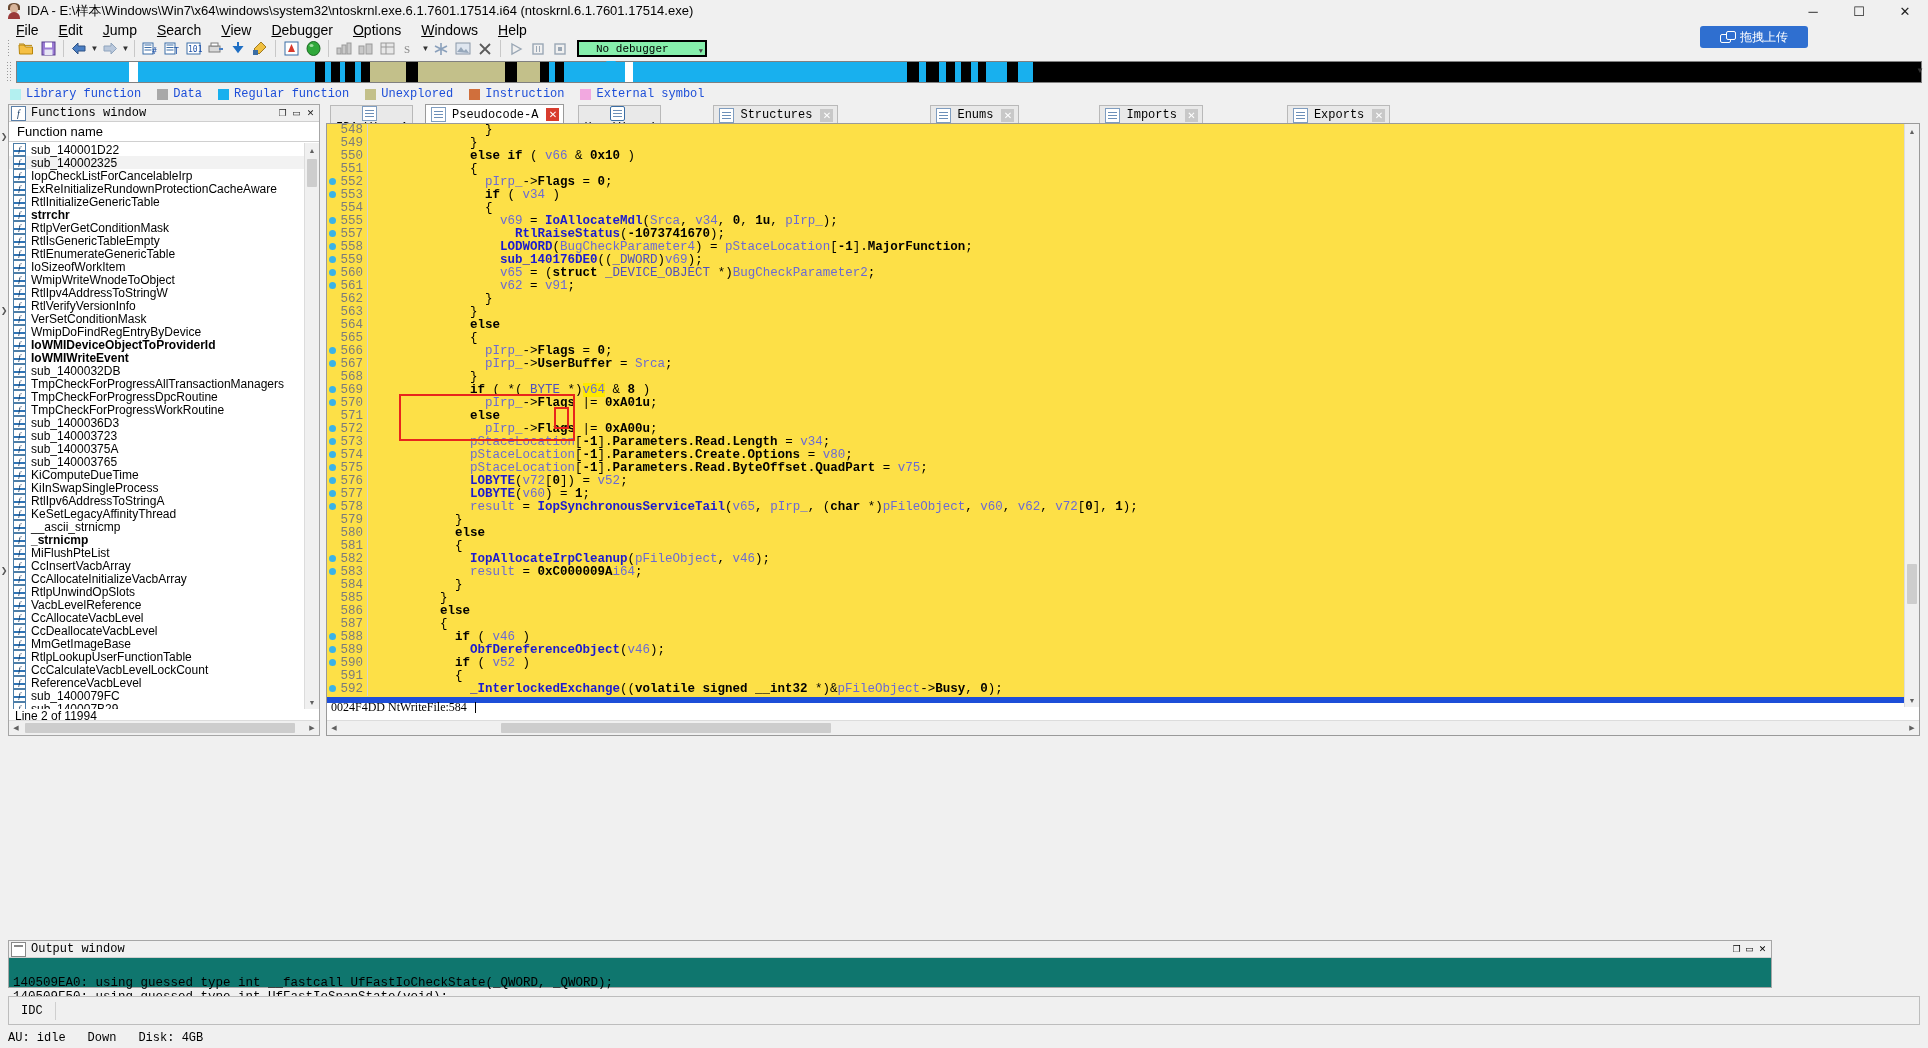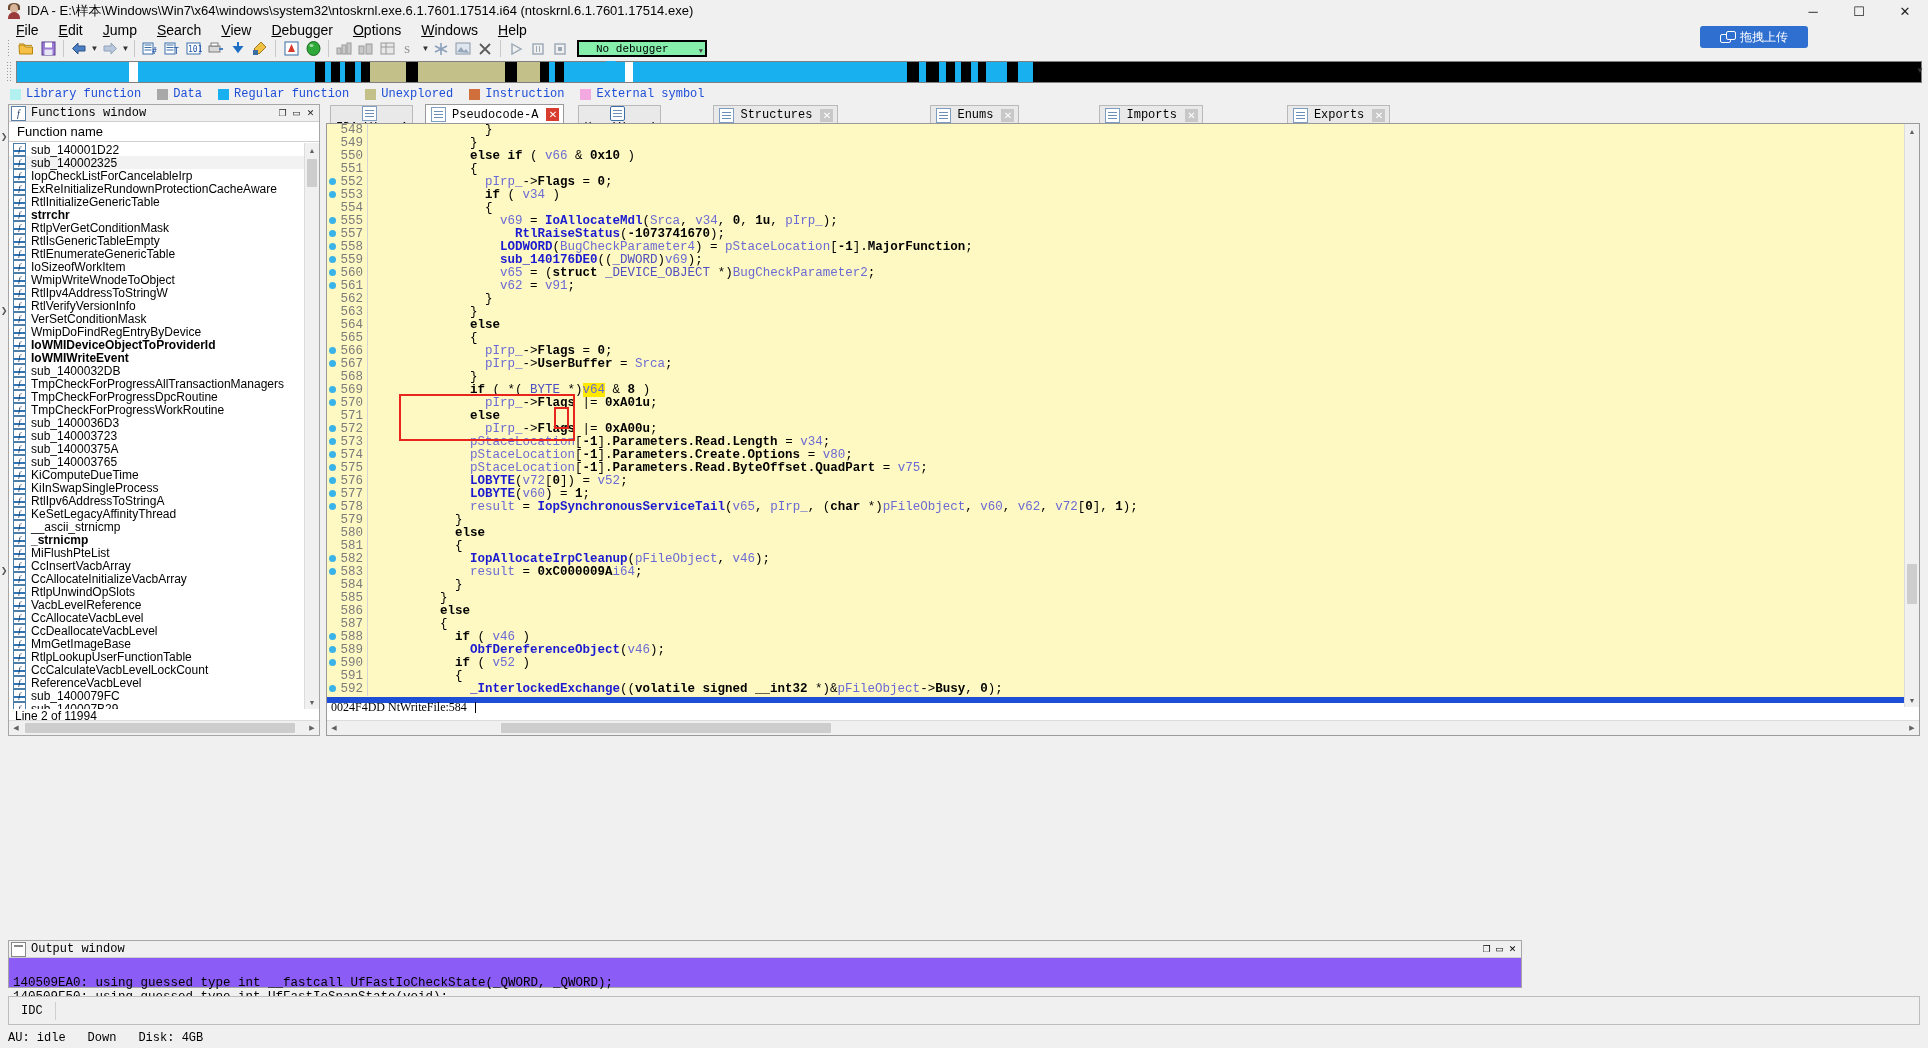--- a/index.html
+++ b/index.html
@@ -86,21 +86,21 @@
   .tab .tico{width:13px;height:13px;border:1px solid #7f9dc0;background:#fff;margin-right:6px;flex:none;position:relative;overflow:hidden;}
   .tab .tico i{position:absolute;left:2px;right:2px;height:1px;background:#6c8fb8;}
   .tab .tico.hex{border-color:#3b6ea5;background:#fff;border-radius:2px;}
   .tab .tlbl{font-family:"Liberation Mono",monospace;font-size:12px;color:#000;white-space:nowrap;}
   .tab .tcls{width:13px;height:13px;margin-left:8px;display:flex;align-items:center;justify-content:center;font-size:10px;
              background:#c8c8c8;color:#fff;flex:none;}
   .tab.active .tcls{background:#d83c2e;}
 
   
   .codewin{position:absolute;left:326px;top:123px;width:1594px;height:613px;background:#fff;border:1px solid #9a9a9a;box-sizing:border-box;}
-  .codeview{position:absolute;left:0;top:0;right:14px;bottom:28px;overflow:hidden;background:#fef9c3;}
+  .codeview{position:absolute;left:0;top:0;right:14px;bottom:28px;overflow:hidden;background:#fde047;}
   .cline{height:13px;display:flex;align-items:center;white-space:pre;font-family:"Liberation Mono",monospace;font-size:12.5px;line-height:13px;}
   .bp{width:10px;text-align:center;flex:none;}
   .bp span{display:inline-block;width:7px;height:7px;border-radius:50%;background:#3ab3e8;vertical-align:middle;}
   .lnum{width:26px;text-align:right;color:#7b7b7b;flex:none;padding-right:4px;}
   .gut{width:2px;border-left:1px solid #d4d4d4;height:13px;flex:none;margin-right:10px;}
   .ctext{flex:1;color:#000;}
   .kw{color:#000;font-weight:bold;}
   .var{color:#6a6ad4;}
   .fn{color:#1a1ad0;font-weight:bold;}
   .typ{color:#4f4fc0;}
@@ -110,21 +110,21 @@
   .codefoot .cur{width:1px;height:11px;background:#000;margin-left:8px;}
   .cvsb{position:absolute;right:0;top:0;width:14px;bottom:28px;background:#f0f0f0;border-left:1px solid #dcdcdc;}
   .chsb{position:absolute;left:0;bottom:0;right:0;height:14px;background:#f0f0f0;border-top:1px solid #dcdcdc;display:flex;align-items:center;}
   .chsb .trk{position:relative;flex:1;height:14px;}
   .chsb .th{position:absolute;top:2px;left:160px;width:330px;height:10px;background:#cdcdcd;border-radius:1px;}
 
   
   .redbox{position:absolute;border:2px solid #e8251c;pointer-events:none;}
 
   
-  .outwin{position:absolute;left:8px;top:940px;width:1514px;height:48px;background:#8b5cf6;border:1px solid #a6a6a6;box-sizing:border-box;}
+  .outwin{position:absolute;left:8px;top:940px;width:1764px;height:48px;background:#0f766e;border:1px solid #a6a6a6;box-sizing:border-box;}
   .outhdr{height:17px;background:#f0f0f0;border-bottom:1px solid #cfcfcf;display:flex;align-items:center;padding:0 2px;box-sizing:border-box;}
   .outhdr .oi{width:13px;height:13px;border:1px solid #888;background:#fff;margin-right:5px;position:relative;}
   .outhdr .oi::before{content:"";position:absolute;left:2px;top:2px;right:2px;height:2px;background:#888;}
   .outhdr .ttl{font-family:"Liberation Mono",monospace;font-size:12px;flex:1;}
   .outbody{padding:18px 0 0 4px;font-family:"Liberation Mono",monospace;font-size:12.5px;line-height:14px;}
   .outline{white-space:pre;color:#000;}
 
   
   .idcbar{position:absolute;left:8px;top:996px;width:1912px;height:29px;background:#f0f0f0;border:1px solid #bdbdbd;box-sizing:border-box;display:flex;align-items:center;}
   .idcbtn{height:18px;padding:0 12px;display:flex;align-items:center;font-family:"Liberation Mono",monospace;font-size:12px;background:#f0f0f0;border-right:1px solid #cfcfcf;}

